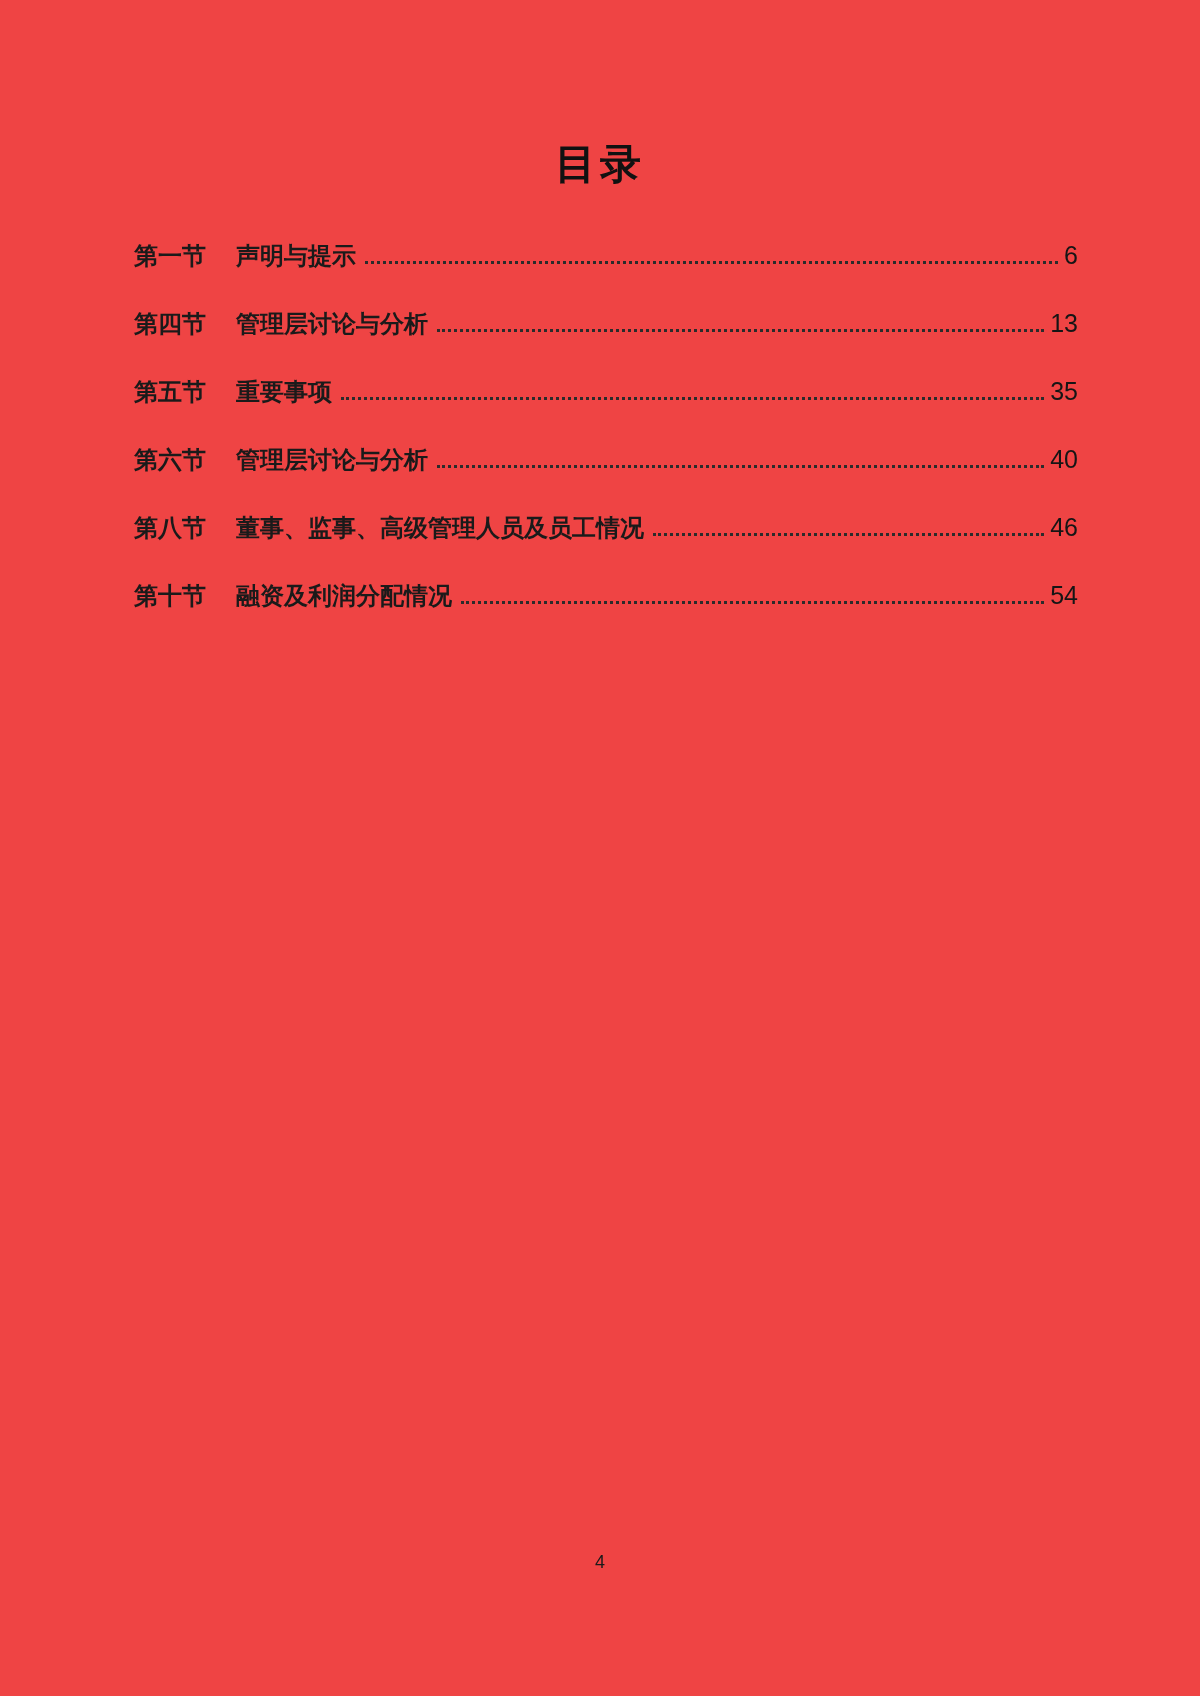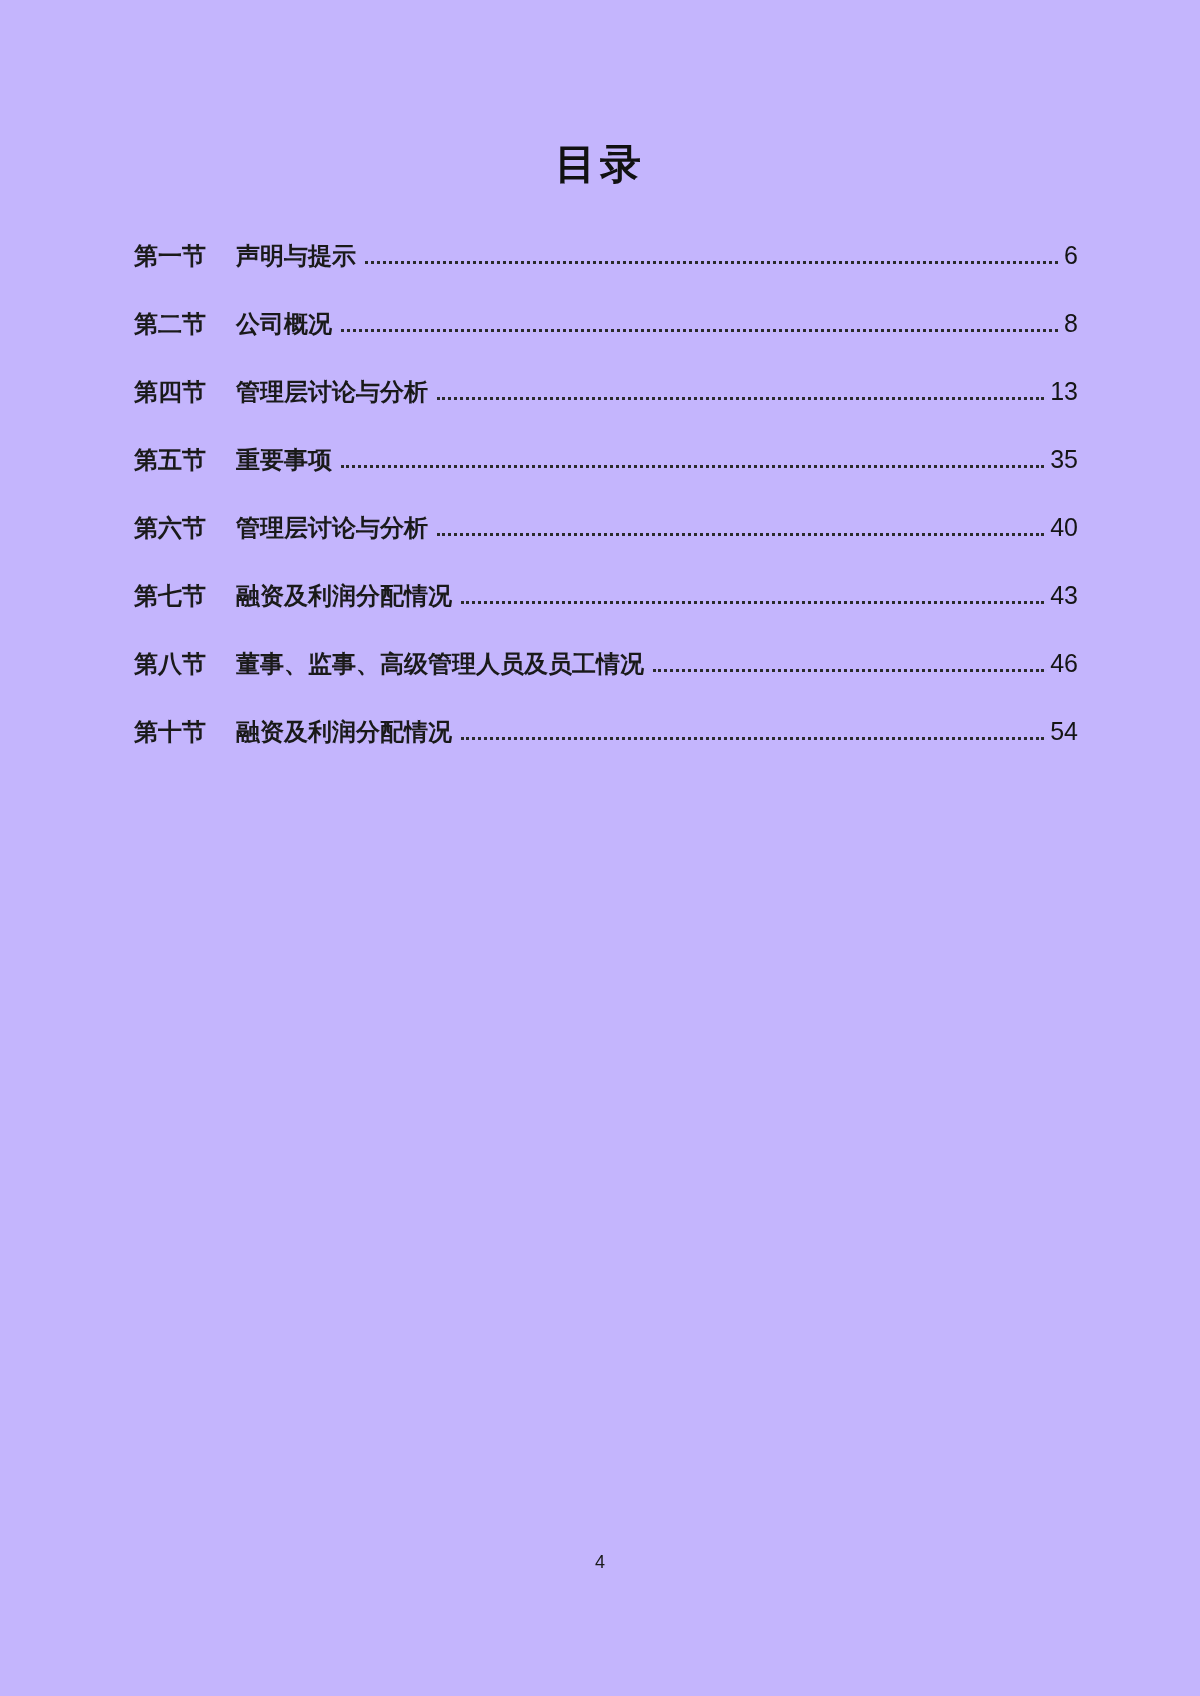--- a/index.html
+++ b/index.html
@@ -11,21 +11,21 @@
     height: 1696px;
     background: #ffffff;
     color: #1a1a1a;
     font-family: "Liberation Serif", serif;
     position: relative;
     overflow: hidden;
   }
   .page {
     position: absolute;
     inset: 0;
-    background: #c4b5fd;
+    background: #ef4444;
   }
   .toc-title {
     position: absolute;
     top: 140px;
     left: 0;
     right: 0;
     margin: 0;
     text-align: center;
     font-size: 41px;
     line-height: 48px;
@@ -93,26 +93,20 @@
   <h1 class="toc-title">目录</h1>
 
   <div class="toc-list">
   <div class="toc-row">
     <span class="toc-sec">第一节</span>
     <span class="toc-ttl">声明与提示</span>
     <span class="toc-leader"></span>
     <span class="toc-page">6</span>
   </div>
 
-  <div class="toc-row">
-    <span class="toc-sec">第二节</span>
-    <span class="toc-ttl">公司概况</span>
-    <span class="toc-leader"></span>
-    <span class="toc-page">8</span>
-  </div>
 
 
   <div class="toc-row">
     <span class="toc-sec">第四节</span>
     <span class="toc-ttl">管理层讨论与分析</span>
     <span class="toc-leader"></span>
     <span class="toc-page">13</span>
   </div>
 
   <div class="toc-row">
@@ -122,26 +116,20 @@
     <span class="toc-page">35</span>
   </div>
 
   <div class="toc-row">
     <span class="toc-sec">第六节</span>
     <span class="toc-ttl">管理层讨论与分析</span>
     <span class="toc-leader"></span>
     <span class="toc-page">40</span>
   </div>
 
-  <div class="toc-row">
-    <span class="toc-sec">第七节</span>
-    <span class="toc-ttl">融资及利润分配情况</span>
-    <span class="toc-leader"></span>
-    <span class="toc-page">43</span>
-  </div>
 
   <div class="toc-row">
     <span class="toc-sec">第八节</span>
     <span class="toc-ttl">董事、监事、高级管理人员及员工情况</span>
     <span class="toc-leader"></span>
     <span class="toc-page">46</span>
   </div>
 
 
   <div class="toc-row">

